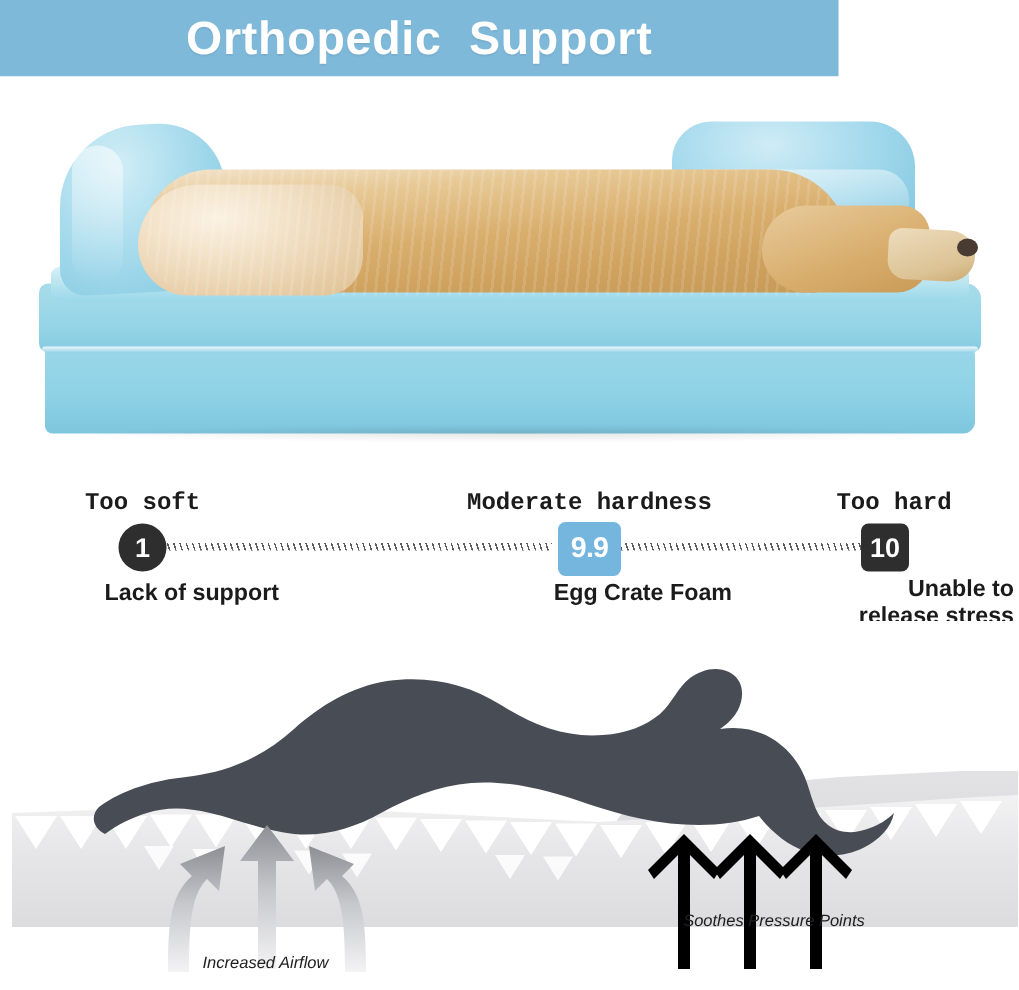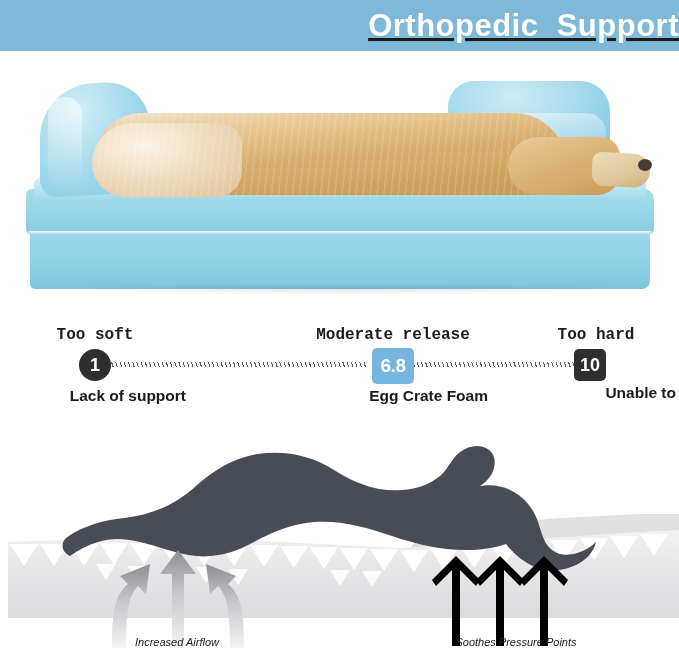--- a/index.html
+++ b/index.html
@@ -4,23 +4,23 @@
 <style>
   html,body{margin:0;padding:0;background:#ffffff;}
   body{
     width:679px;height:660px;position:relative;overflow:hidden;
     font-family:"Liberation Sans", sans-serif;
     color:#1b1b1b;
   }
 
   
   .banner{
-    position:absolute;left:0;top:0;width:679px;height:51px;
+    position:absolute;left:0;top:0;width:559px;height:51px;
     background:#7fb9da;
-    display:flex;align-items:center;justify-content:flex-end;text-decoration:underline;
+    display:flex;align-items:center;justify-content:center;
   }
   .banner-title{
     color:#ffffff;font-size:31px;font-weight:bold;
     letter-spacing:.5px;white-space:pre;
     text-shadow:0 1px 1px rgba(0,0,0,.06);
   }
 
   
   .photo{
     position:absolute;left:0;top:51px;width:679px;height:268px;
@@ -155,21 +155,21 @@
     position:absolute;left:0;top:414px;width:679px;height:246px;
     background:#ffffff;overflow:hidden;
   }
   .diagram svg{display:block;}
   .caption{
     position:absolute;font-size:11px;font-weight:normal;color:#202020;
     text-align:center;
     font-style:italic;
   }
   .cap-air{left:62px;top:636px;width:230px;}
-  .cap-press{left:376px;top:636px;width:280px;}
+  .cap-press{left:376px;top:608px;width:280px;}
 </style>
 </head>
 <body>
 
 <div class="banner">
   <div class="banner-title">Orthopedic  Support</div>
 </div>
 
 <div class="photo">
   <div class="bed-base-lower"></div>
@@ -192,28 +192,29 @@
 
 <div class="scale">
 
   <div class="scale-line line-a"></div>
   <div class="scale-line line-b"></div>
 
   <div class="cap cap-top soft-top">Too soft</div>
   <div class="marker marker-soft">1</div>
   <div class="cap cap-bot soft-bot">Lack of support</div>
 
-  <div class="cap cap-top mid-top">Moderate release</div>
-  <div class="marker marker-mid">6.8</div>
+  <div class="cap cap-top mid-top">Moderate hardness</div>
+  <div class="marker marker-mid">9.9</div>
   <div class="cap cap-bot mid-bot">Egg Crate Foam</div>
 
   <div class="cap cap-top hard-top">Too hard</div>
   <div class="marker marker-hard">10</div>
   <div class="cap cap-bot hard-bot">
     <div>Unable to</div>
+    <div>release stress</div>
   </div>
 </div>
 
 <div class="diagram">
   <svg width="679" height="246" viewBox="0 0 679 246" xmlns="http://www.w3.org/2000/svg">
     <defs>
       <linearGradient id="foamGrad" x1="0" y1="0" x2="0" y2="1">
         <stop offset="0%" stop-color="#f2f2f3"></stop>
         <stop offset="45%" stop-color="#e6e6e8"></stop>
         <stop offset="100%" stop-color="#dcdcde"></stop>

